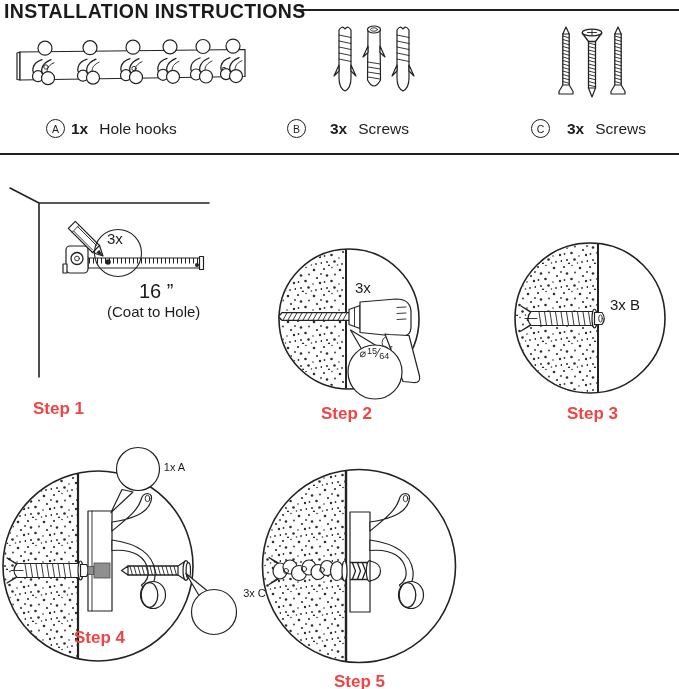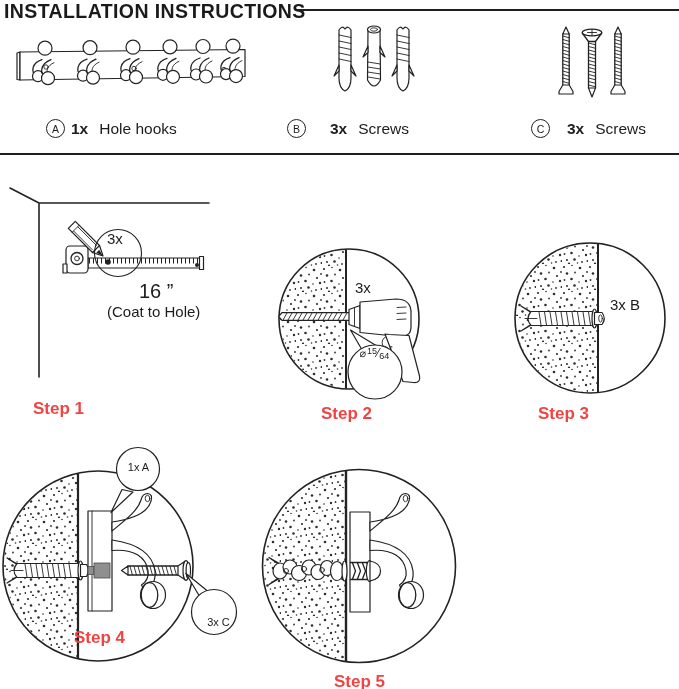--- a/index.html
+++ b/index.html
@@ -13,21 +13,21 @@
   .part{position:absolute;top:119px;display:flex;align-items:center;font-size:15.5px;color:#1c1c1c;white-space:nowrap;}
   .badge{width:19px;height:19px;border:1.3px solid #222;border-radius:50%;box-sizing:border-box;
          display:flex;align-items:center;justify-content:center;font-size:10.5px;flex:0 0 auto;}
   .g-a .badge{margin-right:6px;}
   .g-b .badge{margin-right:24px;}
   .g-c .badge{margin-right:17px;}
   .qty{margin-right:11px;font-weight:bold;}
   .lbl{position:absolute;font-size:15px;color:#1c1c1c;white-space:nowrap;}
   .big{font-size:20px;}
   .steplabel{position:absolute;font-size:17px;font-weight:700;color:#ef4444;white-space:nowrap;}
-  .co{position:absolute;font-size:11px;color:#1c1c1c;text-align:center;white-space:nowrap;}
+  .co{position:absolute;font-size:11px;color:#1c1c1c;text-align:center;white-space:nowrap;margin-left:36px;}
   .frac{position:absolute;left:350px;top:345px;width:52px;text-align:center;font-size:10px;
         color:#1c1c1c;white-space:nowrap;}
   .frac .sym{font-size:11px;margin-right:1px;}
   .frac .num{font-size:9px;vertical-align:3px;}
   .frac .slash{font-size:12px;}
   .frac .den{font-size:9px;vertical-align:-2px;}
   .frac .unit{font-size:10px;vertical-align:3px;}
   
   .ln{fill:none;stroke:#222;stroke-width:1.3;stroke-linecap:round;stroke-linejoin:round;}
   .wfill{fill:#fff;stroke:#222;stroke-width:1.2;stroke-linejoin:round;}
@@ -266,21 +266,21 @@
       <polygon class="wfill" points="22,86.5 11,93 19.5,87.5"></polygon>
       <path class="wfill" d="M21,73.5 L83,73.5 L83,87.5 L21,87.5 Q15,80.5 21,73.5 Z"></path>
       <path class="ln thin" d="M15,80.5 L27,80.5"></path>
       <path class="ln thin" d="M29,74l2,13M34.5,74l2,13M40,74l2,13M45.5,74l2,13M51,74l2,13M56.5,74l2,13M62,74l2,13M67.5,74l2,13M73,74l2,13M78.5,74l2,13"></path>
       <ellipse class="wfill" cx="84.5" cy="80.5" rx="2.5" ry="9.5"></ellipse>
       <path class="wfill" d="M84.5,74.5 L92,74.5 Q96.5,80.5 92,86.5 L84.5,86.5 Z"></path>
       <ellipse class="ln thin" cx="90.5" cy="80.5" rx="1.8" ry="3.6"></ellipse>
     </g>
   </svg>
   <div class="lbl" style="left:610px;top:296px">3x B</div>
-  <div class="steplabel" style="left:538px;top:404px">Step 3</div>
+  <div class="steplabel" style="left:567px;top:404px">Step 3</div>
 
   <svg class="abs" style="left:0;top:440px" width="250" height="249" viewBox="0 0 250 249">
     <defs>
       <clipPath id="cp4">
           <circle cx="98" cy="126" r="94"></circle>
         </clipPath>
       <pattern id="pt4" width="26" height="26" patternUnits="userSpaceOnUse">
         <g fill="#2e2e2e">
             <circle cx="2" cy="3" r="1.1"></circle>
             <circle cx="10" cy="1.5" r="0.8"></circle>
@@ -336,21 +336,21 @@
       <path class="wfill" d="M178,126 L185.5,121 L185.5,140 L178,135 Z" stroke-width="1.1"></path>
       <ellipse class="wfill" cx="186" cy="130.5" rx="3" ry="9.8"></ellipse>
       <ellipse class="wfill" cx="188.3" cy="130.5" rx="2.2" ry="7.8"></ellipse>
     </g>
     <polygon class="wfill" points="122,49.5 133,52 111,72.5" stroke-width="1.1"></polygon>
     <circle class="wfill" cx="138" cy="29" r="21.5"></circle>
     <polygon class="wfill" points="199,155.5 207.5,151 186,133.5" stroke-width="1.1"></polygon>
     <circle class="wfill" cx="214" cy="172" r="22.5"></circle>
   </svg>
   <div class="co" style="left:117px;top:461px;width:43px">1x A</div>
-  <div class="co" style="left:193px;top:616px;width:51px">3x C</div>
+  <div class="co" style="left:193px;top:587px;width:51px">3x C</div>
   <div class="steplabel" style="left:74px;top:628px">Step 4</div>
 
   <svg class="abs" style="left:255px;top:460px" width="210" height="229" viewBox="0 0 210 229">
     <defs>
       <clipPath id="cp5">
           <circle cx="104" cy="106" r="95.5"></circle>
         </clipPath>
       <pattern id="pt5" width="26" height="26" patternUnits="userSpaceOnUse">
         <g fill="#2e2e2e">
             <circle cx="2" cy="3" r="1.1"></circle>

